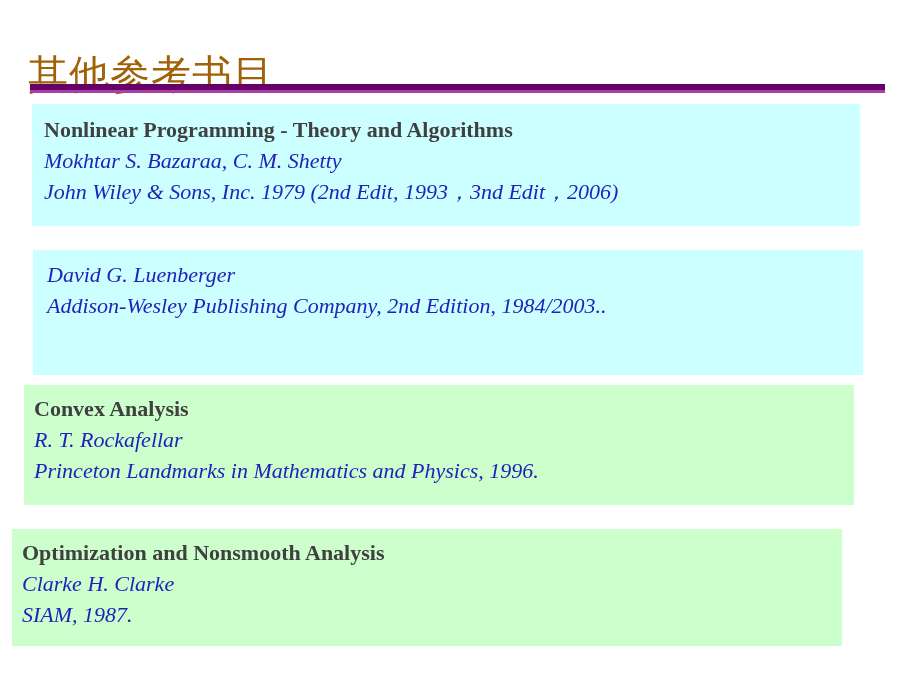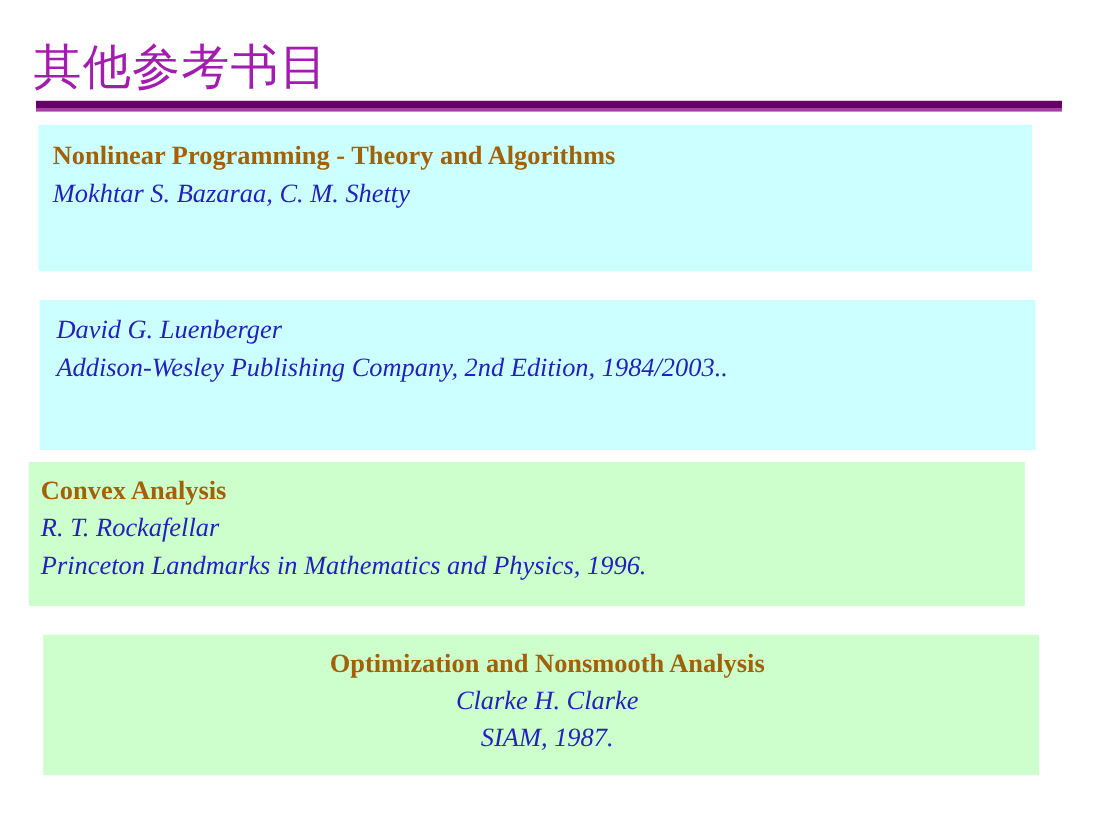--- a/index.html
+++ b/index.html
@@ -12,25 +12,25 @@
     background: #ffffff;
     font-family: "Liberation Serif", "DejaVu Serif", serif;
     overflow: hidden;
     position: relative;
   }
 
   
   .slide-title {
     position: absolute;
     left: 28px;
-    top: 4px;
+    top: 22px;
     font-family: "DejaVu Serif", "Liberation Serif", serif;
     font-size: 40px;
     font-weight: normal;
-    color: #a21caf;
+    color: #a16207;
     letter-spacing: 1px;
     line-height: 1.25;
     white-space: nowrap;
   }
 
   
   .title-rule {
     position: absolute;
     left: 30px;
     top: 84px;
@@ -50,21 +50,21 @@
   .ref-box {
     position: absolute;
     box-sizing: border-box;
     color: #2222bb;
     font-size: 22px;
     line-height: 31px;
     overflow: hidden;
   }
   .ref-box .ref-title {
     font-weight: bold;
-    color: #a16207;
+    color: #404040;
     white-space: nowrap;
   }
   .ref-box .ref-line {
     font-weight: normal;
     white-space: nowrap;
     font-style: italic;
   }
 
   .box-cyan { background: #ccffff; }
   .box-green { background: #ccffcc; }
@@ -84,43 +84,43 @@
     padding: 9px 0 0 14px;
   }
   #ref-box-2 {
     left: 24px;
     top: 385px;
     width: 830px;
     height: 120px;
     padding: 8px 0 0 10px;
   }
   #ref-box-3 {
-    left: 36px;
+    left: 12px;
     top: 529px;
     width: 830px;
     height: 117px;
     padding: 8px 0 0 10px;
-    text-align: center;
   }
 </style>
 </head>
 <body>
 
 <div>
 
   <h1 class="slide-title">其他参考书目</h1>
 
   <div class="title-rule">
     <div class="rule-top"></div>
     <div class="rule-bottom"></div>
   </div>
 
   <div class="ref-box box-cyan" id="ref-box-0">
     <div class="ref-title">Nonlinear Programming - Theory and Algorithms</div>
     <div class="ref-line">Mokhtar S. Bazaraa, C. M. Shetty</div>
+    <div class="ref-line">John Wiley &amp; Sons, Inc. 1979 (2nd Edit, 1993，3nd Edit，2006)</div>
   </div>
 
   <div class="ref-box box-cyan" id="ref-box-1">
     <div class="ref-line">David G. Luenberger</div>
     <div class="ref-line">Addison-Wesley Publishing Company, 2nd Edition, 1984/2003..</div>
   </div>
 
   <div class="ref-box box-green" id="ref-box-2">
     <div class="ref-title">Convex Analysis</div>
     <div class="ref-line">R. T. Rockafellar</div>

